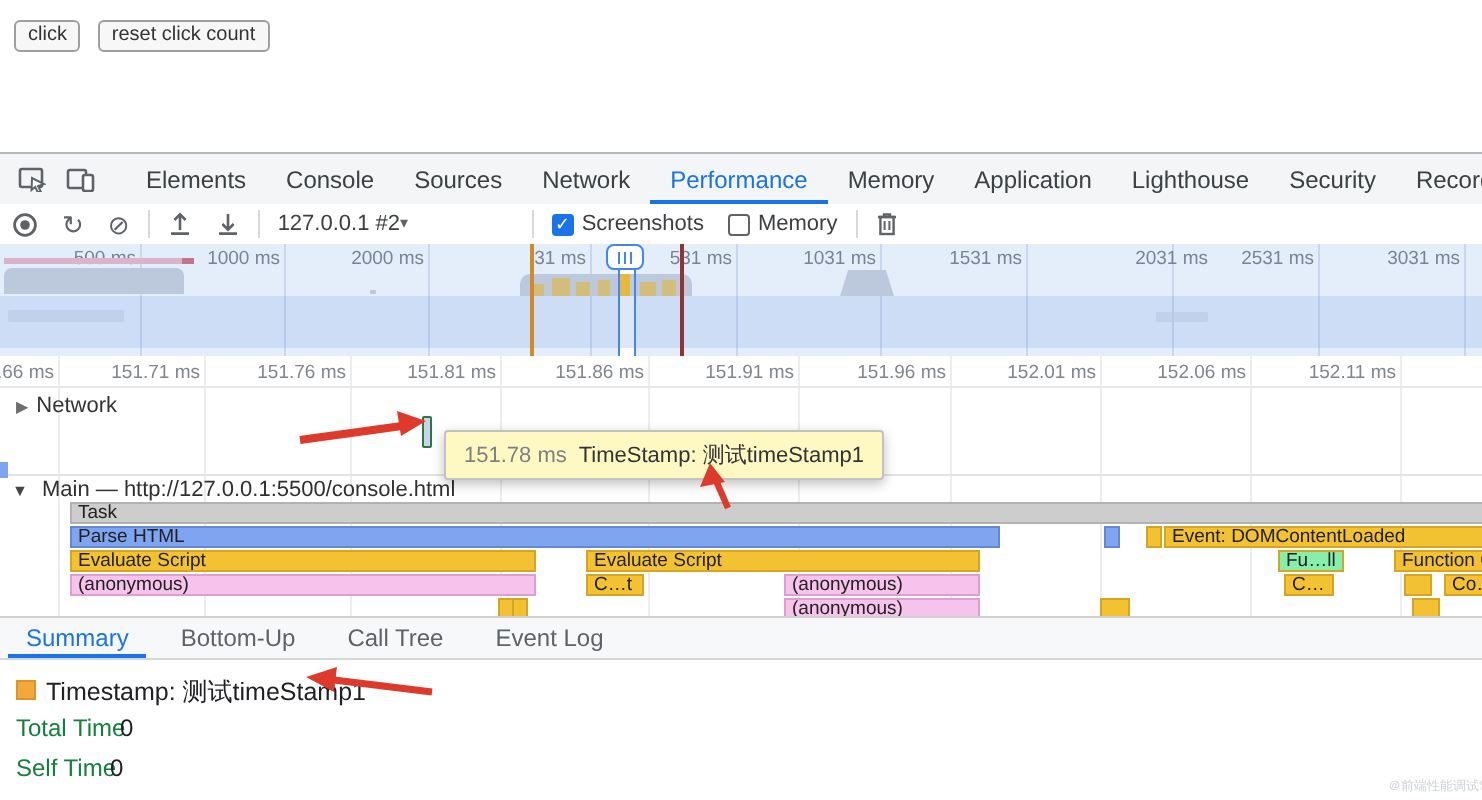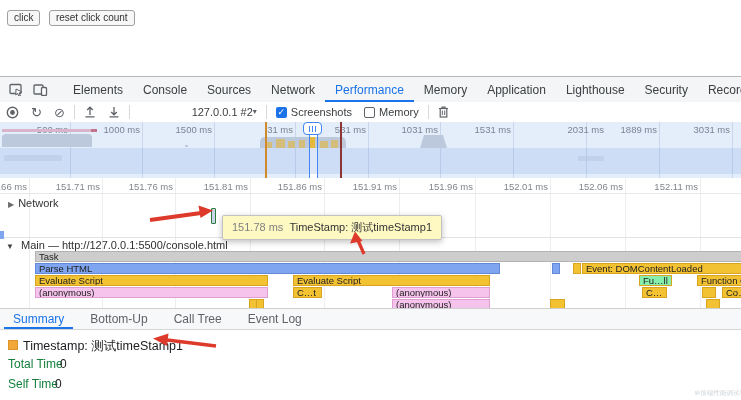--- a/index.html
+++ b/index.html
@@ -18,21 +18,21 @@
   .tabicons .ic{margin:0 5px;display:flex;align-items:center;}
   .tabdiv{width:1px;height:16px;background:#d4d7da;align-self:center;margin:0 3px;}
   .tab{display:flex;align-items:center;padding:0 10px;cursor:default;white-space:nowrap;}
   .tab.active{color:#1a73e8;box-shadow:inset 0 -2px 0 #1a73e8;}
   
   #toolbar{position:absolute;left:0;top:25px;width:741px;height:20px;background:#fff;border-bottom:1px solid #d4d7da;
            display:flex;align-items:center;font-size:11px;color:#5f6368;}
   .tool{margin:0 6px;display:flex;align-items:center;line-height:1;}
   .tooldiv{width:1px;height:14px;background:#d8d8d8;margin:0 3px;}
   .glyph{font-size:13px;color:#5f6368;}
-  .selectbox{width:118px;display:flex;justify-content:flex-end;align-items:center;color:#3c4043;}
+  .selectbox{width:118px;display:flex;justify-content:flex-start;align-items:center;color:#3c4043;}
   .cb{width:11px;height:11px;border-radius:2px;display:inline-flex;align-items:center;justify-content:center;margin-right:4px;}
   .cb.on{background:#1a73e8;color:#fff;font-size:9px;}
   .cb.off{border:1.5px solid #5f6368;background:#fff;box-sizing:border-box;}
   .cblabel{color:#3c4043;}
   
   #overview{position:absolute;left:0;top:45px;width:741px;height:56px;background:#fff;overflow:hidden;}
   #filmstrip{position:absolute;left:0;top:26px;width:741px;height:26px;background:#dce7f8;}
   .ov-grid{position:absolute;top:0;width:1px;height:56px;background:rgba(120,145,185,.30);}
   .ov-label{position:absolute;top:2px;font-size:9.5px;color:#5f6368;transform:translateX(-100%);white-space:nowrap;}
   .mound{position:absolute;background:#c3cad2;}
@@ -162,33 +162,33 @@
   </div>
 
   <div id="overview">
     <div id="filmstrip"></div>
     <div id="ov-ticks">
         <div class="ov-grid" style="left: 70px;"></div>
         <div class="ov-label" style="left: 68px;">500 ms</div>
         <div class="ov-grid" style="left: 142px;"></div>
         <div class="ov-label" style="left: 140px;">1000 ms</div>
         <div class="ov-grid" style="left: 214px;"></div>
-        <div class="ov-label" style="left: 212px;">1500 ms</div>
+        <div class="ov-label" style="left: 212px;">2000 ms</div>
         <div class="ov-grid" style="left: 295px;"></div>
         <div class="ov-label" style="left: 293px;">31 ms</div>
         <div class="ov-grid" style="left: 368px;"></div>
         <div class="ov-label" style="left: 366px;">531 ms</div>
         <div class="ov-grid" style="left: 440px;"></div>
         <div class="ov-label" style="left: 438px;">1031 ms</div>
         <div class="ov-grid" style="left: 513px;"></div>
         <div class="ov-label" style="left: 511px;">1531 ms</div>
         <div class="ov-grid" style="left: 586px;"></div>
         <div class="ov-label" style="left: 604px;">2031 ms</div>
         <div class="ov-grid" style="left: 659px;"></div>
-        <div class="ov-label" style="left: 657px;">1889 ms</div>
+        <div class="ov-label" style="left: 657px;">2531 ms</div>
         <div class="ov-grid" style="left: 732px;"></div>
         <div class="ov-label" style="left: 730px;">3031 ms</div>
       </div>
 
     <div class="mound" style="left:2px;top:12px;width:90px;height:13px;border-radius:4px 4px 0 0;"></div>
     <div class="mound" style="left:185px;top:23px;width:3px;height:2px;"></div>
     <div class="mound" style="left:260px;top:15px;width:86px;height:11px;border-radius:5px 5px 0 0;"></div>
     <div class="spike" style="left:266px;top:20px;width:6px;height:6px;"></div>
     <div class="spike" style="left:276px;top:17px;width:9px;height:9px;"></div>
     <div class="spike" style="left:288px;top:19px;width:7px;height:7px;"></div>

